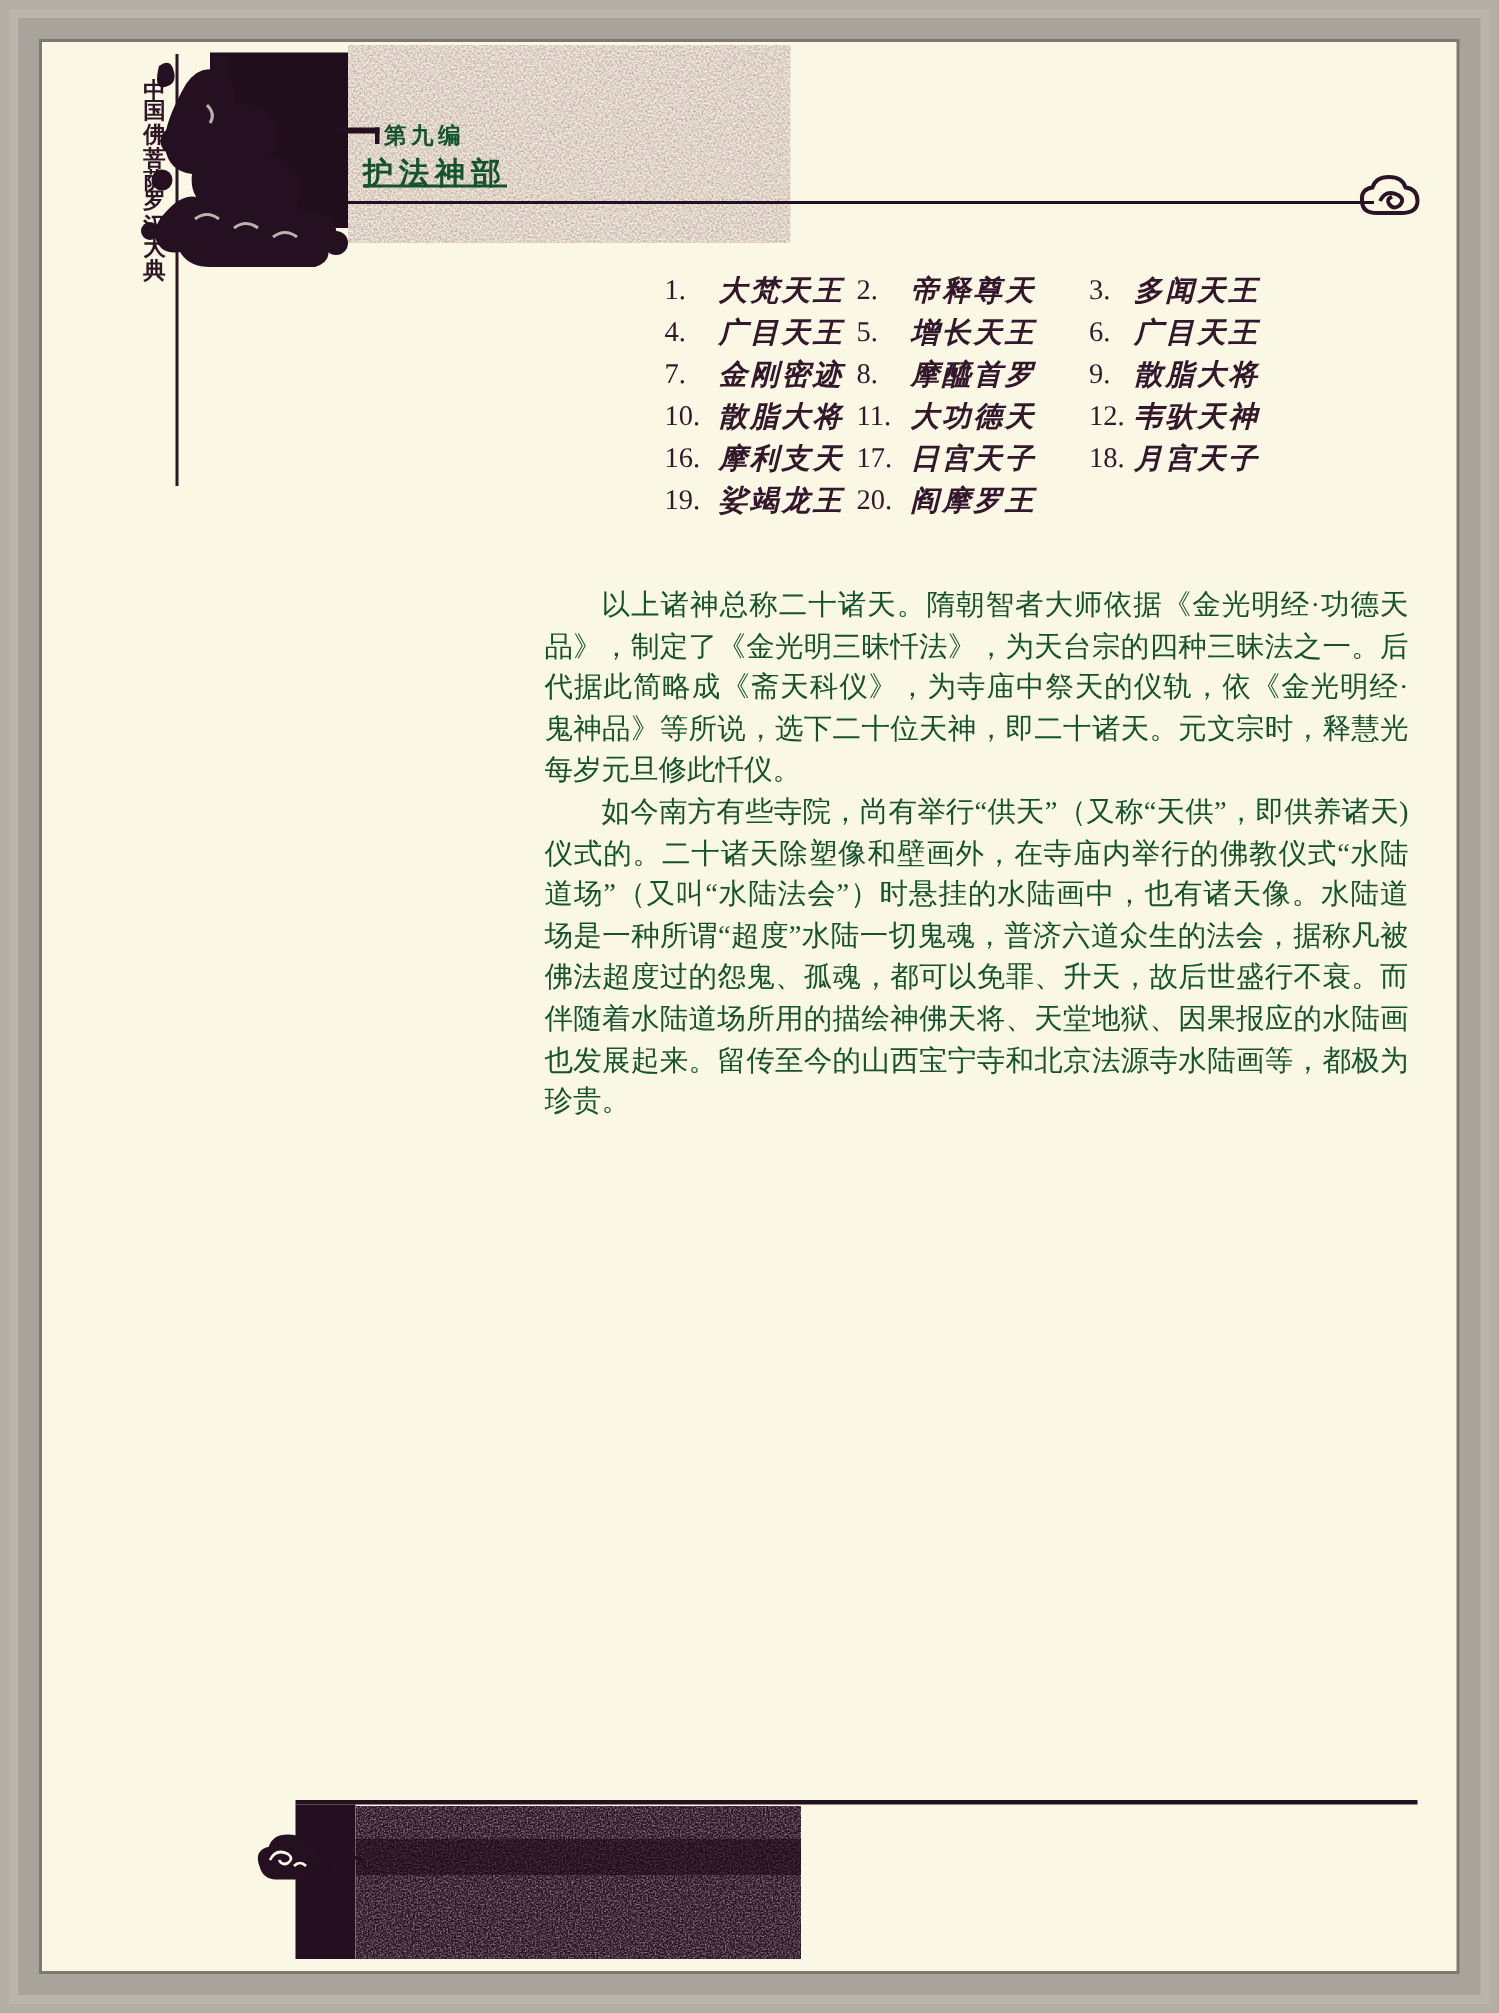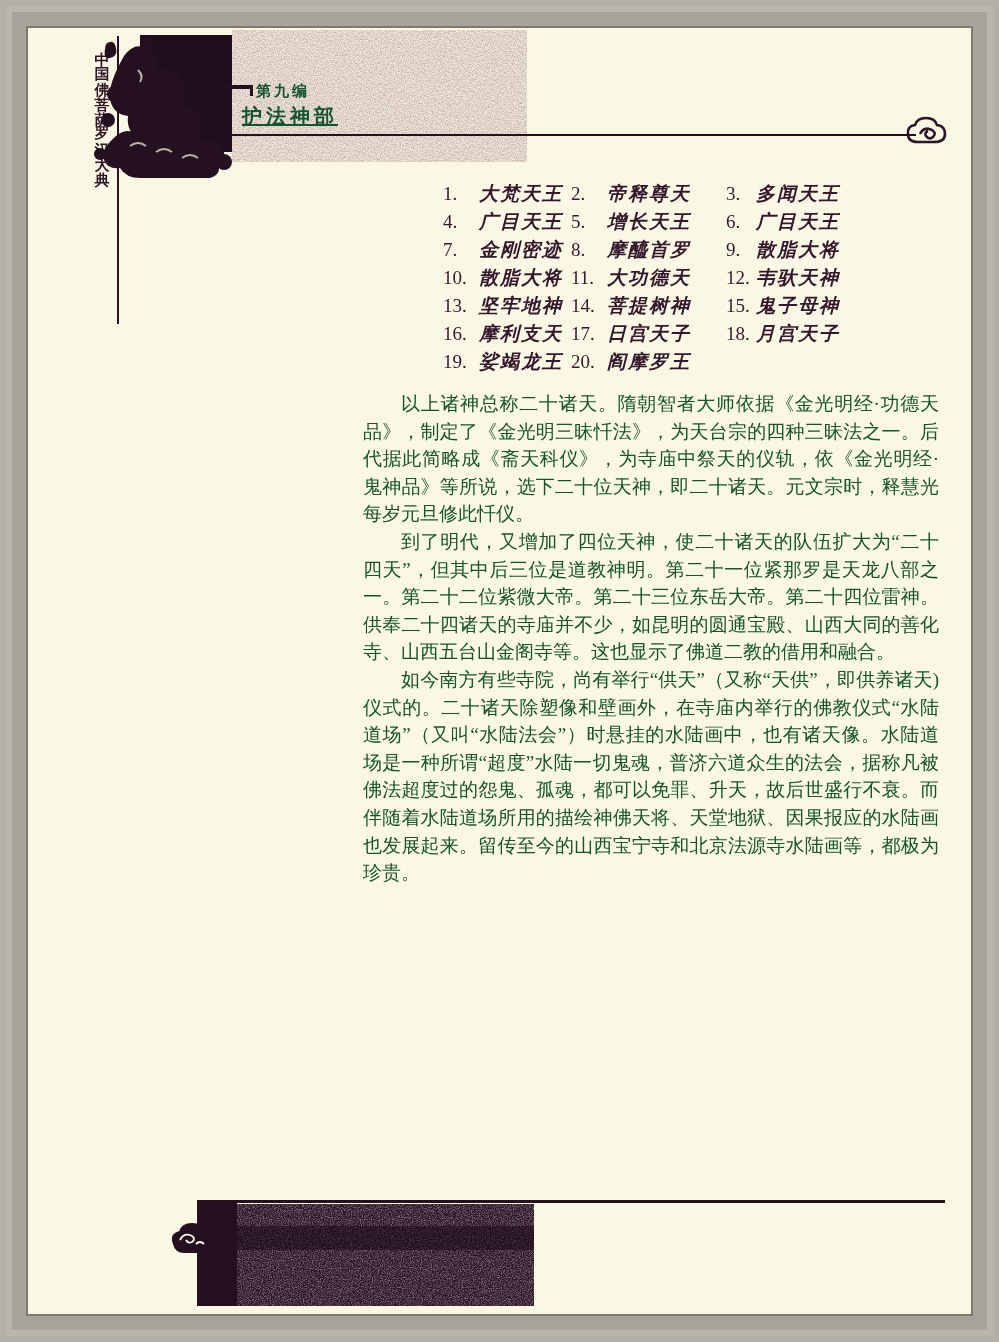--- a/index.html
+++ b/index.html
@@ -152,34 +152,20 @@
             <span class="deity-num">11.</span>
             <span class="deity-name">大功德天</span>
           </span>
         <span class="deity-cell c3">
             <span class="deity-num">12.</span>
             <span class="deity-name">韦驮天神</span>
           </span>
       </div>
       <div class="deity-row">
         <span class="deity-cell c1">
-            <span class="deity-num">13.</span>
-            <span class="deity-name">坚牢地神</span>
-          </span>
-        <span class="deity-cell c2">
-            <span class="deity-num">14.</span>
-            <span class="deity-name">菩提树神</span>
-          </span>
-        <span class="deity-cell c3">
-            <span class="deity-num">15.</span>
-            <span class="deity-name">鬼子母神</span>
-          </span>
-      </div>
-      <div class="deity-row">
-        <span class="deity-cell c1">
             <span class="deity-num">16.</span>
             <span class="deity-name">摩利支天</span>
           </span>
         <span class="deity-cell c2">
             <span class="deity-num">17.</span>
             <span class="deity-name">日宫天子</span>
           </span>
         <span class="deity-cell c3">
             <span class="deity-num">18.</span>
             <span class="deity-name">月宫天子</span>
@@ -193,21 +179,20 @@
         <span class="deity-cell c2">
             <span class="deity-num">20.</span>
             <span class="deity-name">阎摩罗王</span>
           </span>
         <span class="deity-cell c3"></span>
       </div>
     </div>
 
     <div class="article">
       <p>以上诸神总称二十诸天。隋朝智者大师依据《金光明经·功德天品》，制定了《金光明三昧忏法》，为天台宗的四种三昧法之一。后代据此简略成《斋天科仪》，为寺庙中祭天的仪轨，依《金光明经·鬼神品》等所说，选下二十位天神，即二十诸天。元文宗时，释慧光每岁元旦修此忏仪。</p>
-      <p>到了明代，又增加了四位天神，使二十诸天的队伍扩大为“二十四天”，但其中后三位是道教神明。第二十一位紧那罗是天龙八部之一。第二十二位紫微大帝。第二十三位东岳大帝。第二十四位雷神。供奉二十四诸天的寺庙并不少，如昆明的圆通宝殿、山西大同的善化寺、山西五台山金阁寺等。这也显示了佛道二教的借用和融合。</p>
       <p>如今南方有些寺院，尚有举行“供天”（又称“天供”，即供养诸天)仪式的。二十诸天除塑像和壁画外，在寺庙内举行的佛教仪式“水陆道场”（又叫“水陆法会”）时悬挂的水陆画中，也有诸天像。水陆道场是一种所谓“超度”水陆一切鬼魂，普济六道众生的法会，据称凡被佛法超度过的怨鬼、孤魂，都可以免罪、升天，故后世盛行不衰。而伴随着水陆道场所用的描绘神佛天将、天堂地狱、因果报应的水陆画也发展起来。留传至今的山西宝宁寺和北京法源寺水陆画等，都极为珍贵。</p>
     </div>
 
     <div class="footer-rule"></div>
     <div class="footer-block-solid"></div>
 
     <svg class="grain-bottom" viewBox="0 0 297 102" preserveAspectRatio="none">
       <defs>
         <filter id="grainDark" x="0" y="0" width="100%" height="100%">
           <feTurbulence type="fractalNoise" baseFrequency="0.9" numOctaves="2" seed="11"></feTurbulence>

